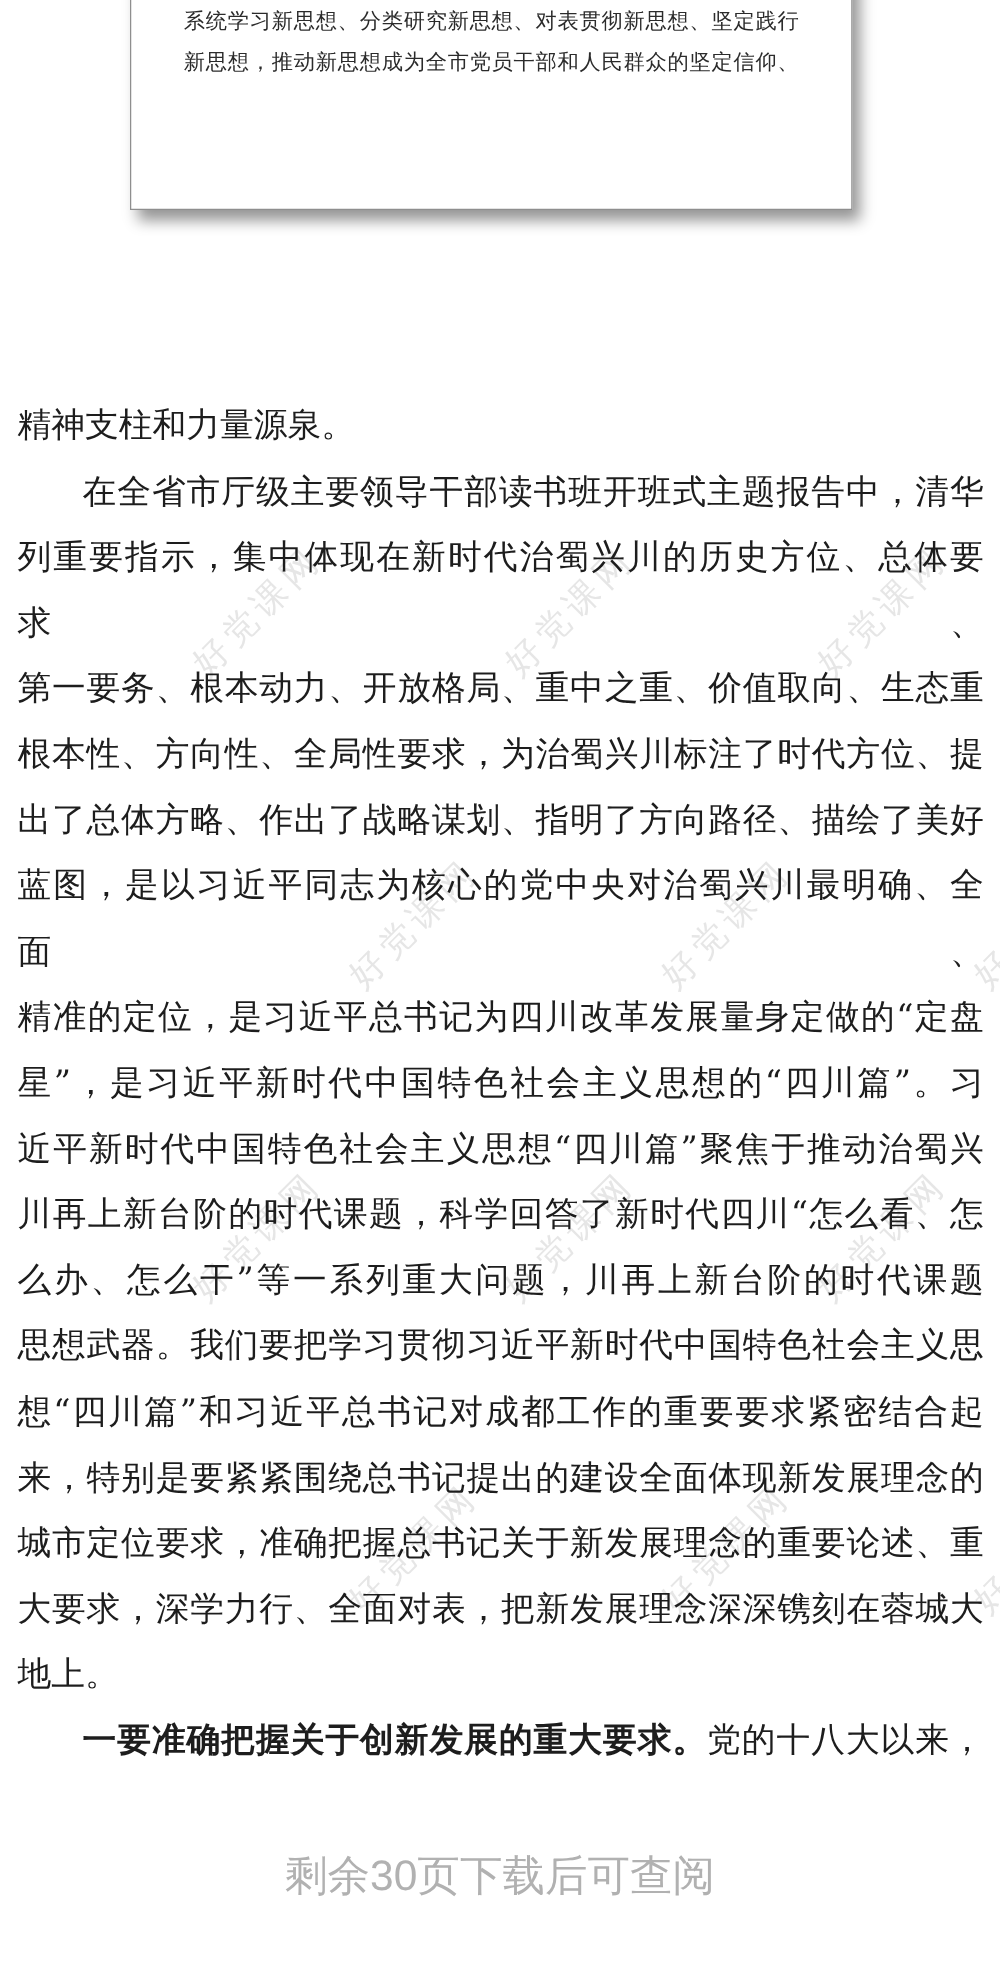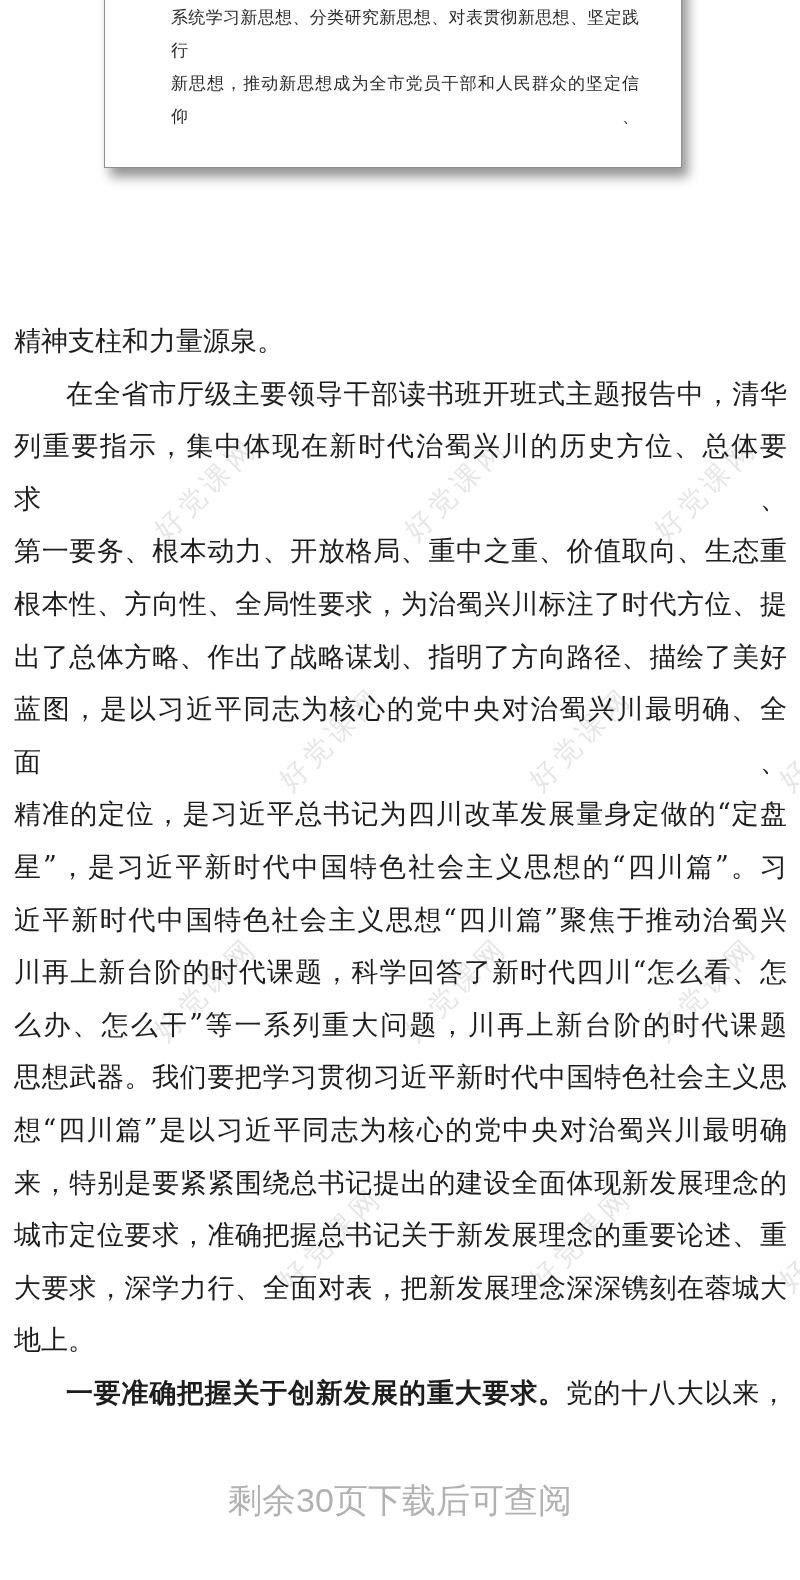--- a/index.html
+++ b/index.html
@@ -32,21 +32,20 @@
   }
   .card-text {
     padding: 62px 42px 0 42px;
     font-size: 17px;
     line-height: 33px;
     color: #2b2b2b;
   }
   .card-line {
     text-align: justify;
     text-align-last: justify;
-    margin-left: 24px;
   }
   
   .watermark-layer {
     position: absolute;
     inset: 0;
     z-index: 0;
     pointer-events: none;
   }
   .wm {
     position: absolute;
@@ -120,21 +119,21 @@
     <div class="line just">第一要务、根本动力、开放格局、重中之重、价值取向、生态重</div>
     <div class="line just">根本性、方向性、全局性要求，为治蜀兴川标注了时代方位、提</div>
     <div class="line just">出了总体方略、作出了战略谋划、指明了方向路径、描绘了美好</div>
     <div class="line just">蓝图，是以习近平同志为核心的党中央对治蜀兴川最明确、全面、</div>
     <div class="line just">精准的定位，是习近平总书记为四川改革发展量身定做的“定盘</div>
     <div class="line just">星”，是习近平新时代中国特色社会主义思想的“四川篇”。习</div>
     <div class="line just">近平新时代中国特色社会主义思想“四川篇”聚焦于推动治蜀兴</div>
     <div class="line just">川再上新台阶的时代课题，科学回答了新时代四川“怎么看、怎</div>
     <div class="line just">么办、怎么干”等一系列重大问题，川再上新台阶的时代课题</div>
     <div class="line just">思想武器。我们要把学习贯彻习近平新时代中国特色社会主义思</div>
-    <div class="line just">想“四川篇”是以习近平同志为核心的党中央对治蜀兴川最明确</div>
+    <div class="line just">想“四川篇”和习近平总书记对成都工作的重要要求紧密结合起</div>
     <div class="line just">来，特别是要紧紧围绕总书记提出的建设全面体现新发展理念的</div>
     <div class="line just">城市定位要求，准确把握总书记关于新发展理念的重要论述、重</div>
     <div class="line just">大要求，深学力行、全面对表，把新发展理念深深镌刻在蓉城大</div>
     <div class="line">地上。</div>
     <div class="line just ind"><span class="bold">一要准确把握关于创新发展的重大要求。</span><span>党的十八大以来，</span></div>
   </div>
 
 <div class="footer">
   <span>剩余30页</span>
   <span>下载后可查阅</span>

